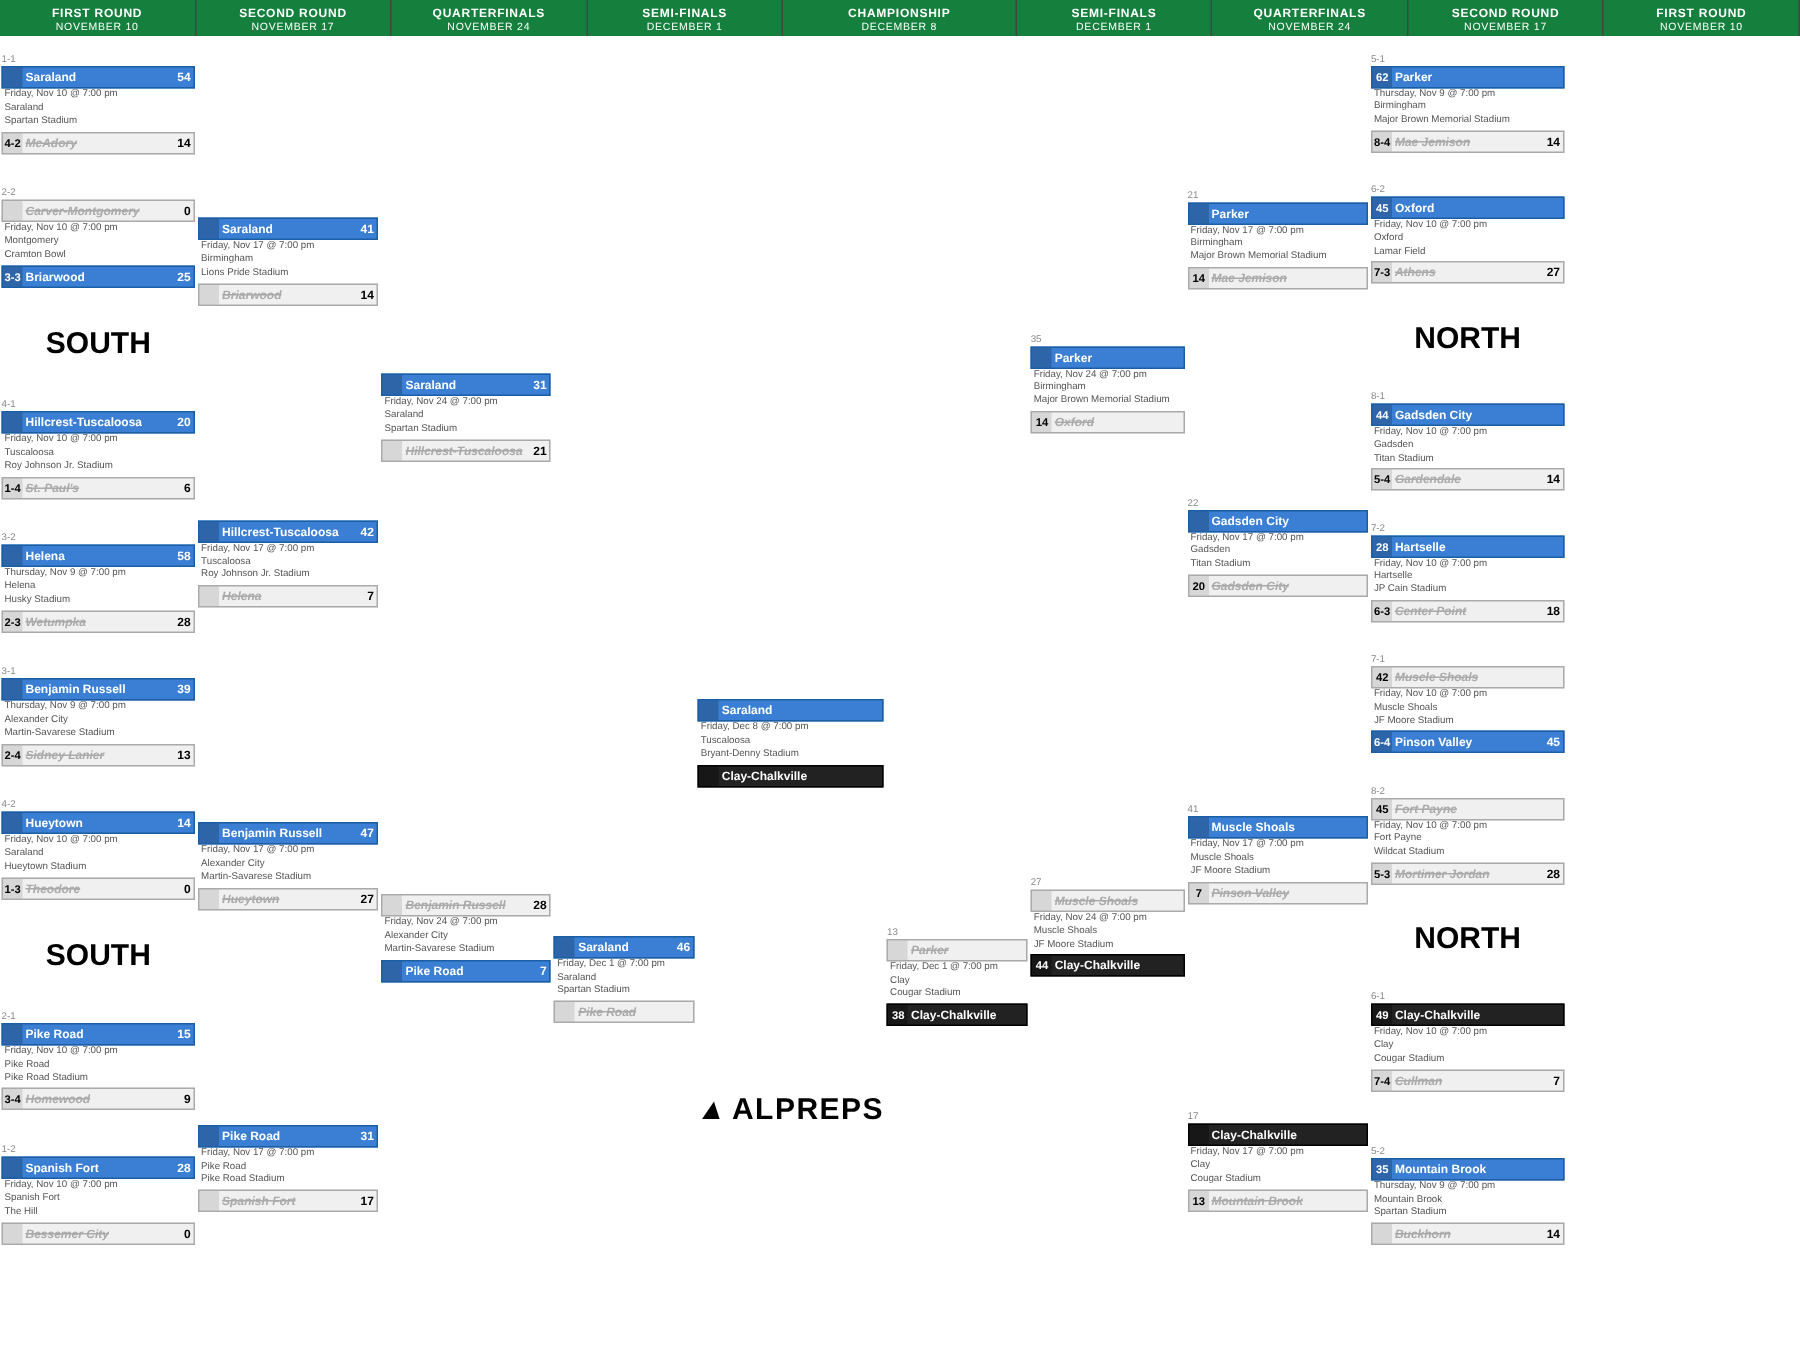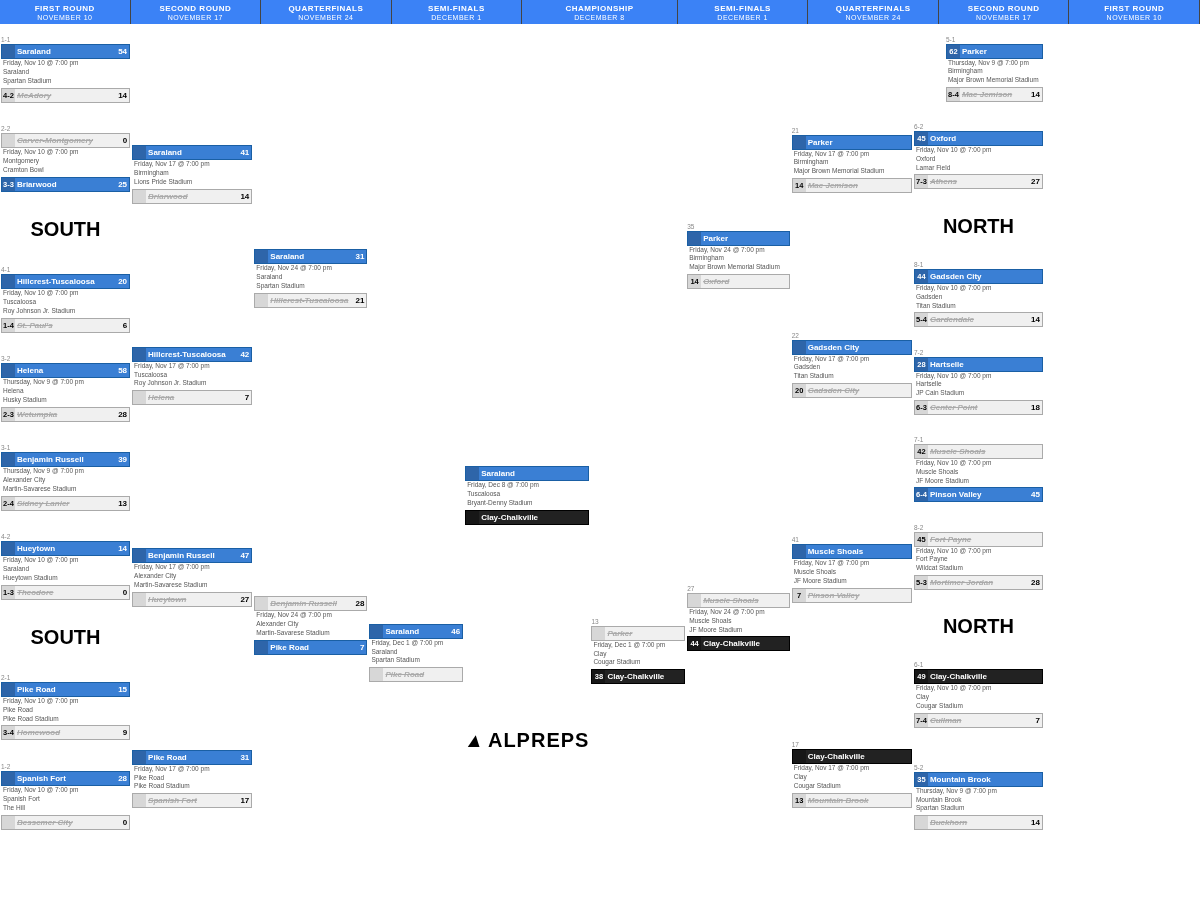--- a/index.html
+++ b/index.html
@@ -7,21 +7,21 @@
       font-family: Arial, sans-serif;
       background: #fff;
       width: 1200px;
       min-height: 907px;
       font-size: 9px;
       overflow-x: hidden;
     }
 
     .header-row {
       display: flex;
-      background: #3b82f6;
+      background: #15803d;
       color: #fff;
       text-align: center;
       font-weight: bold;
       font-size: 9px;
     }
     .header-cell {
       flex: 1;
       padding: 4px 2px 2px;
       border-right: 1px solid #444;
       text-transform: uppercase;
@@ -521,21 +521,21 @@
           <div class="sd">13</div>
           <div class="tn">Mountain Brook</div>
           <div class="sc"></div>
         </div>
       </div>
 
     </div>
 
     <div style="width:148px; padding:2px 1px; display:flex; flex-direction:column; justify-content:space-around;">
 
-      <div style="margin-bottom:2px;margin-left:32px;">
+      <div style="margin-bottom:2px;">
         <div style="font-size:6.5px;color:#888;margin-bottom:1px;">5-1</div>
         <div class="tr blu">
           <div class="sd">62</div>
           <div class="tn">Parker</div>
           <div class="sc"></div>
         </div>
         <div class="gi">Thursday, Nov 9 @ 7:00 pm<br>Birmingham<br>Major Brown Memorial Stadium</div>
         <div class="tr str">
           <div class="sd">8-4</div>
           <div class="tn">Mae Jemison</div>

